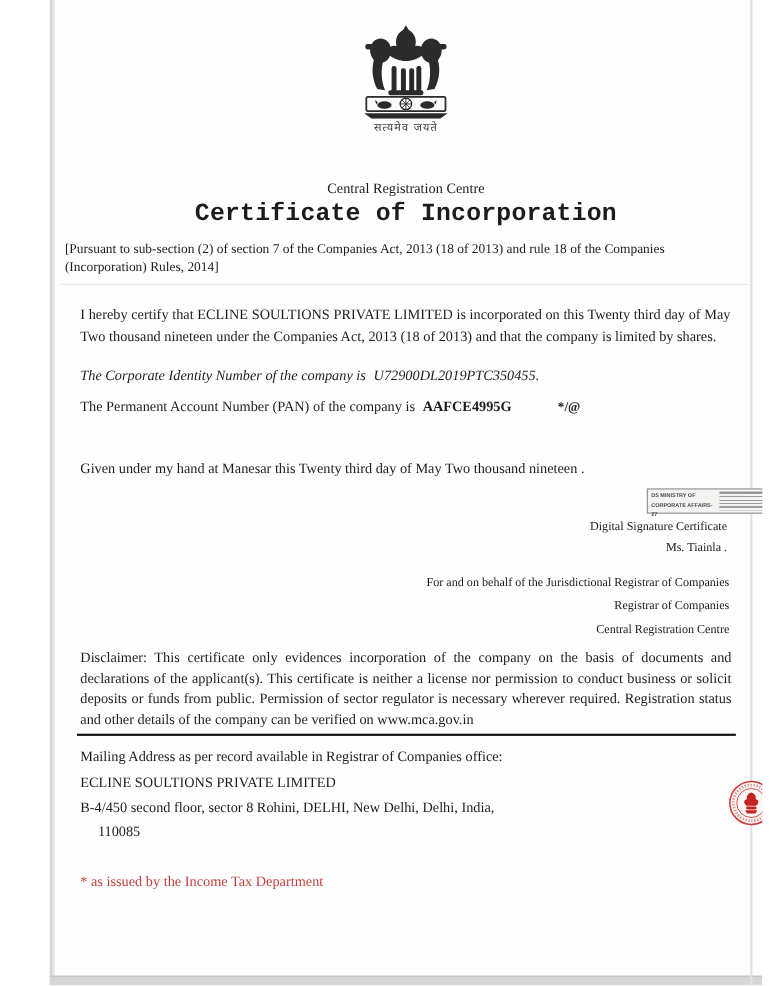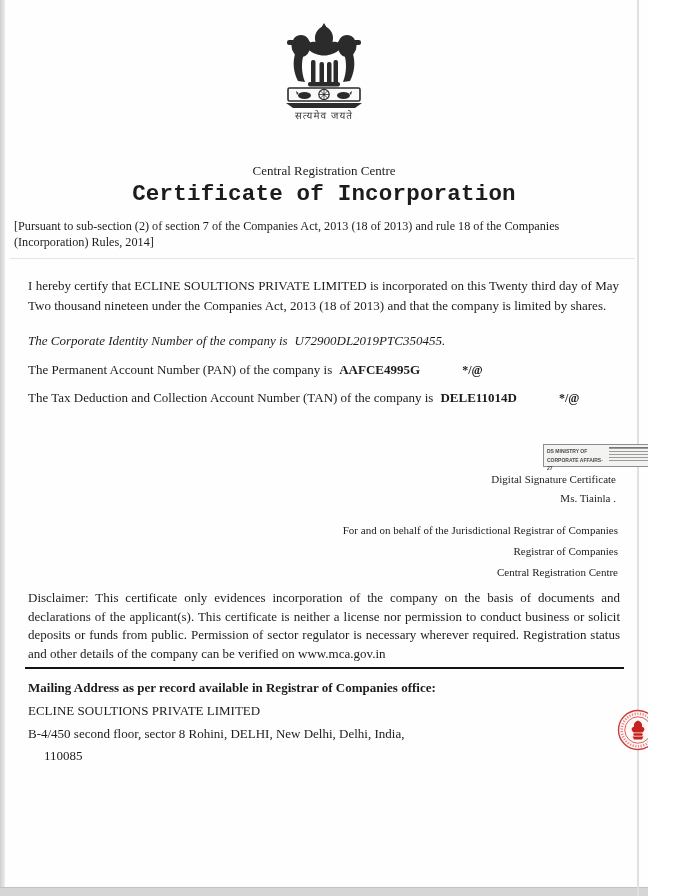--- a/index.html
+++ b/index.html
@@ -1,19 +1,20 @@
 <!DOCTYPE html>
 <html><head>
 <meta charset="utf-8">
 <style>
   html,body { margin:0; padding:0; background:#ffffff; }
   .canvas {
     position:relative; width:648px; height:896px; overflow:hidden;
     background:#fefefe; color:#1c1c1c;
     font-family:"Liberation Serif","DejaVu Serif",serif;
+    margin-left:45px;
   }
   
   .edge-left  { position:absolute; left:0; top:0; width:5px; height:100%;
                 background:linear-gradient(to right,#cfcfcf,#ededed); }
   .edge-bottom{ position:absolute; left:0; bottom:0; width:100%; height:8px;
                 background:#d6d6d6; border-top:1px solid #c3c3c3; }
   .edge-right { position:absolute; right:9px; top:0; width:2px; height:100%;
                 background:#e0e0e0; }
 
   .abs { position:absolute; }
@@ -55,21 +56,21 @@
   .signer  { top:492px; right:32px; }
   .behalf  { top:524px; right:30px; }
   .roc     { top:545px; right:30px; }
   .crc2    { top:566px; right:30px; }
 
   .disclaimer { top:589px; left:28px; right:28px; font-size:13px;
                 line-height:1.44; text-align:justify; }
 
   .rule-dark { top:667px; left:25px; right:24px; height:2px; background:#141414; }
 
-  .mail-head { top:678px; left:28px;font-weight:bold; }
+  .mail-head { top:678px; left:28px; }
   .mail-co   { top:701px; left:28px; }
   .mail-a1   { top:724px; left:28px; }
   .mail-a2   { top:746px; left:44px; }
 
   .seal { top:709px; left:617px; }
 
   .footnote { top:793px; left:28px; font-size:13px; color:#c0403f; }
 </style>
 </head>
 <body>
@@ -123,24 +124,22 @@
   <div class="abs para certify">I hereby certify that ECLINE SOULTIONS PRIVATE LIMITED is incorporated on this Twenty third day of May Two thousand nineteen under the Companies Act, 2013 (18 of 2013) and that the company is limited by shares.</div>
 
   <div class="abs para cin">
     <span>The Corporate Identity Number of the company is</span><span class="val-gap">U72900DL2019PTC350455.</span>
   </div>
 
   <div class="abs para pan">
     <span>The Permanent Account Number (PAN) of the company is</span><span class="val-gap bold">AAFCE4995G</span><span class="suffix">*/@</span>
   </div>
 
-  <div class="abs para tan">
-    <span>The Tax Deduction and Collection Account Number (TAN) of the company is</span><span class="val-gap bold">DELE11014D</span><span class="suffix">*/@</span>
-  </div>
 
+  <div class="abs para given">Given under my hand at Manesar this Twenty third day of May Two thousand nineteen .</div>
 
   <div class="abs stamp">
     <div class="stamp-left">DS MINISTRY OF CORPORATE AFFAIRS-27</div>
     <div class="stamp-right"></div>
   </div>
 
   <div class="abs rline dsc">Digital Signature Certificate</div>
   <div class="abs rline signer">Ms. Tiainla .</div>
   <div class="abs rline behalf">For and on behalf of the Jurisdictional Registrar of Companies</div>
   <div class="abs rline roc">Registrar of Companies</div>
@@ -161,14 +160,15 @@
       <circle cx="21" cy="21" r="16.3" fill="none" stroke="#d46a6a" stroke-width="2.6" stroke-dasharray="1.2 1.5" opacity=".75"></circle>
       <circle cx="21" cy="21" r="13.2" fill="none" stroke="#cc3b3b" stroke-width=".8"></circle>
       <g fill="#c52222">
         <path d="M21 11.5 c-3 1 -4.6 3.2 -4 6.2 c-2 .2 -3 2 -2 4 l1.6 1.8 h8.8 l1.6 -1.8 c1 -2 0 -3.8 -2 -4 c.6 -3 -1 -5.2 -4 -6.2 z"></path>
         <rect x="16.3" y="24.2" width="9.4" height="2.6" rx="1"></rect>
         <path d="M15.5 27.6 h11 l-1.6 3 h-7.8 z"></path>
       </g>
     </svg>
   </div>
 
+  <div class="abs footnote">* as issued by the Income Tax Department</div>
 
 </div>
 
 </body></html>

